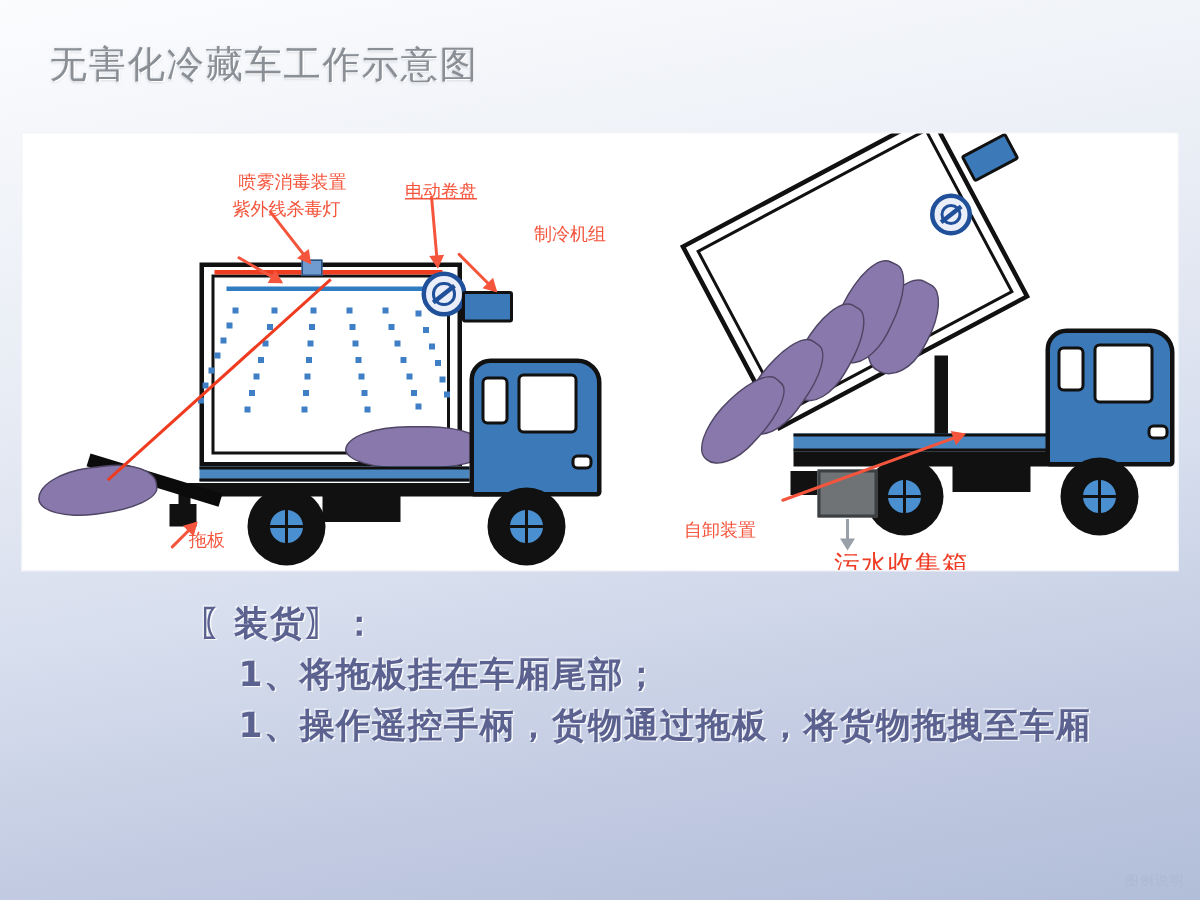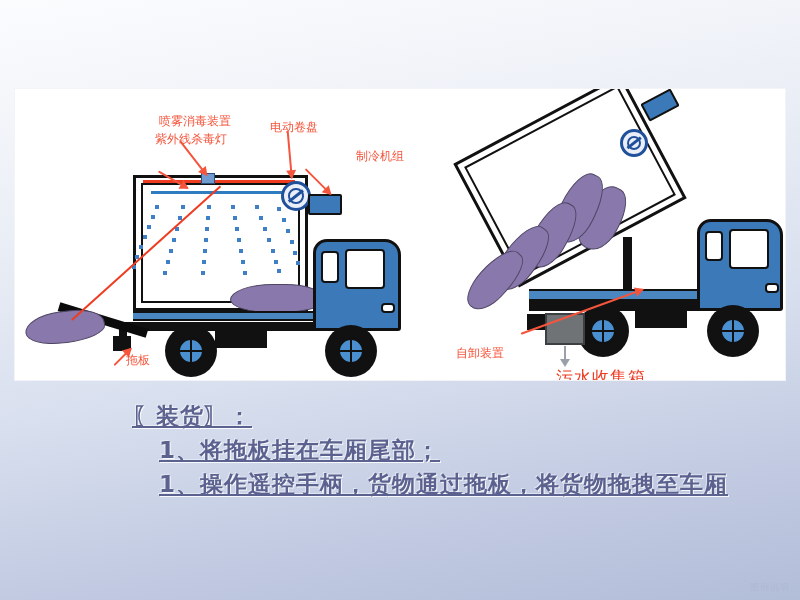--- a/index.html
+++ b/index.html
@@ -106,33 +106,33 @@
   }
 
   
   .body-text{position:absolute;left:132px;top:399px;width:660px;}
   .body-line{
     color:#5c628f;
     font-family:"DejaVu Sans","Liberation Sans",sans-serif;
     font-size:23px;font-weight:bold;line-height:34px;
     letter-spacing:1px;white-space:nowrap;
     text-shadow:1px 1px 0 rgba(255,255,255,.85), -1px -1px 0 rgba(255,255,255,.45);
-    text-decoration:underline;
   }
   .body-line.indent{padding-left:8px;margin-left:19px;}
   .watermark{
     position:absolute;right:10px;bottom:6px;font-size:9px;color:#a9b3c9;opacity:.55;
     letter-spacing:1px;
   }
 </style>
 </head>
 <body>
 
 <div id="slide">
 
+  <div class="slide-title">无害化冷藏车工作示意图</div>
 
   <div class="pic-panel">
 
     <div class="abs" style="left:0;top:0;width:420px;height:291px;">
 
       <div class="box-outer" style="left:118px;top:86px;width:175px;height:136px;"></div>
       <div class="box-inner" style="left:126px;top:94px;width:159px;height:120px;"></div>
 
       <div class="pipe" style="left:128px;top:91px;width:152px;"></div>
 
@@ -270,21 +270,21 @@
     </div>
     <div class="arrow" style="left:116px;top:258px;transform:rotate(135deg);">
       <i style="width:24px;"></i>
     </div>
     <div class="arrow" style="left:628px;top:199px;transform:rotate(160deg);">
       <i style="width:130px;"></i>
     </div>
 
     <div class="lbl" style="left:144px;top:26px;">喷雾消毒装置</div>
     <div class="lbl" style="left:140px;top:44px;">紫外线杀毒灯</div>
-    <div class="lbl" style="left:255px;top:32px;">电动卷盘</div>
+    <div class="lbl" style="left:255px;top:32px;text-decoration:underline;">电动卷盘</div>
     <div class="lbl" style="left:341px;top:61px;">制冷机组</div>
     <div class="lbl" style="left:111px;top:265px;">拖板</div>
     <div class="lbl" style="left:441px;top:258px;">自卸装置</div>
     <div class="lbl big" style="left:541px;top:282px;">污水收集箱</div>
   </div>
 
   <div class="body-text">
     <div class="body-line">〖装货〗：</div>
     <div class="body-line indent">1、将拖板挂在车厢尾部；</div>
     <div class="body-line indent">1、操作遥控手柄，货物通过拖板，将货物拖拽至车厢</div>

